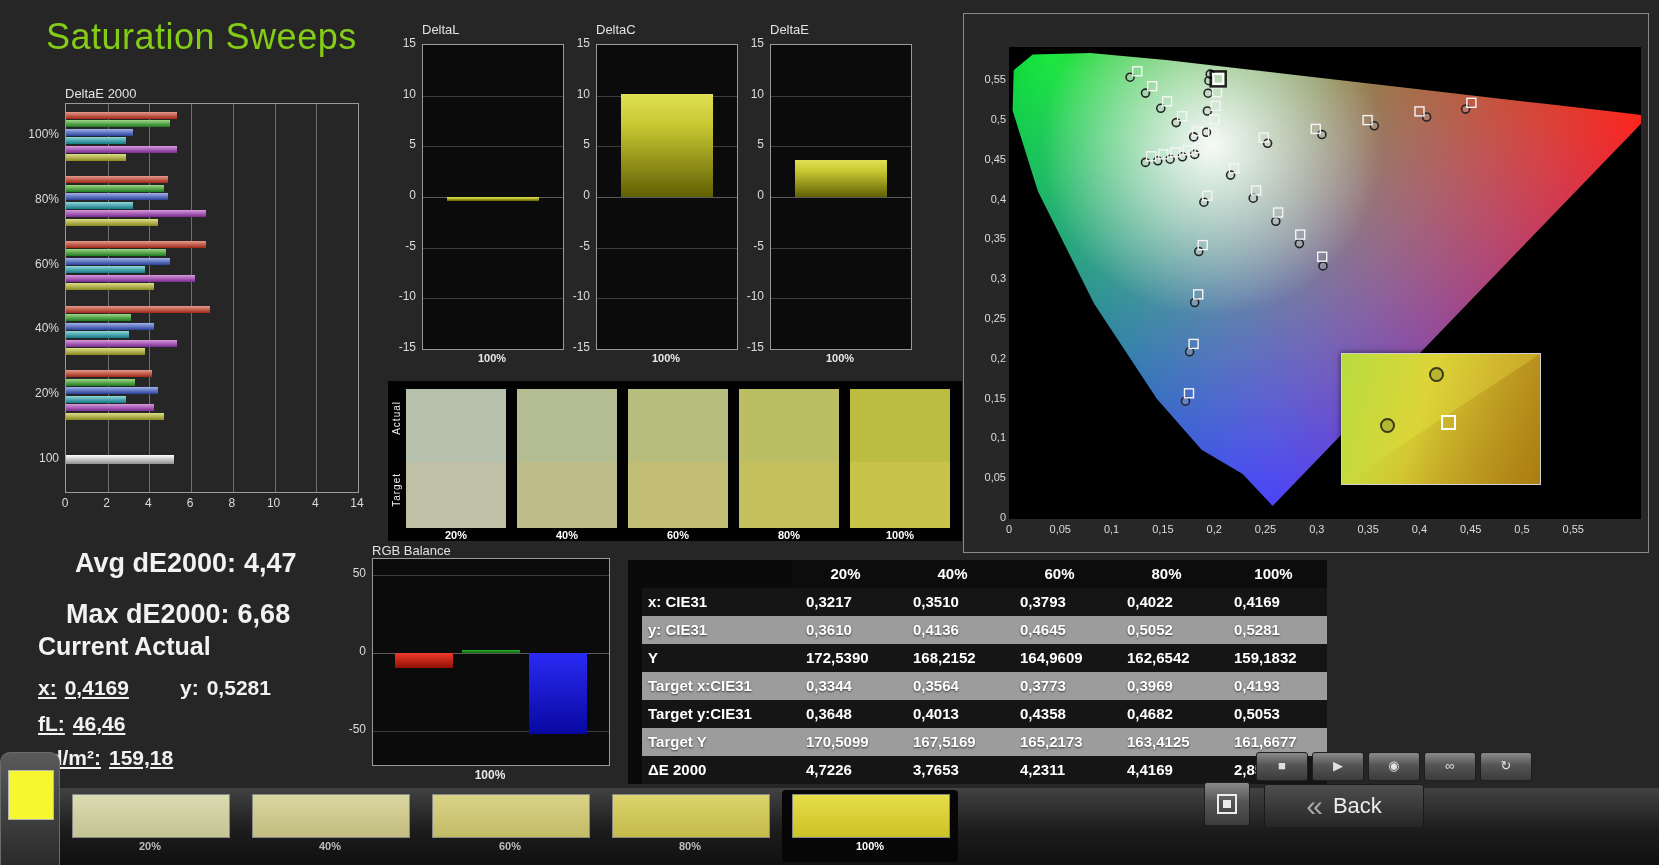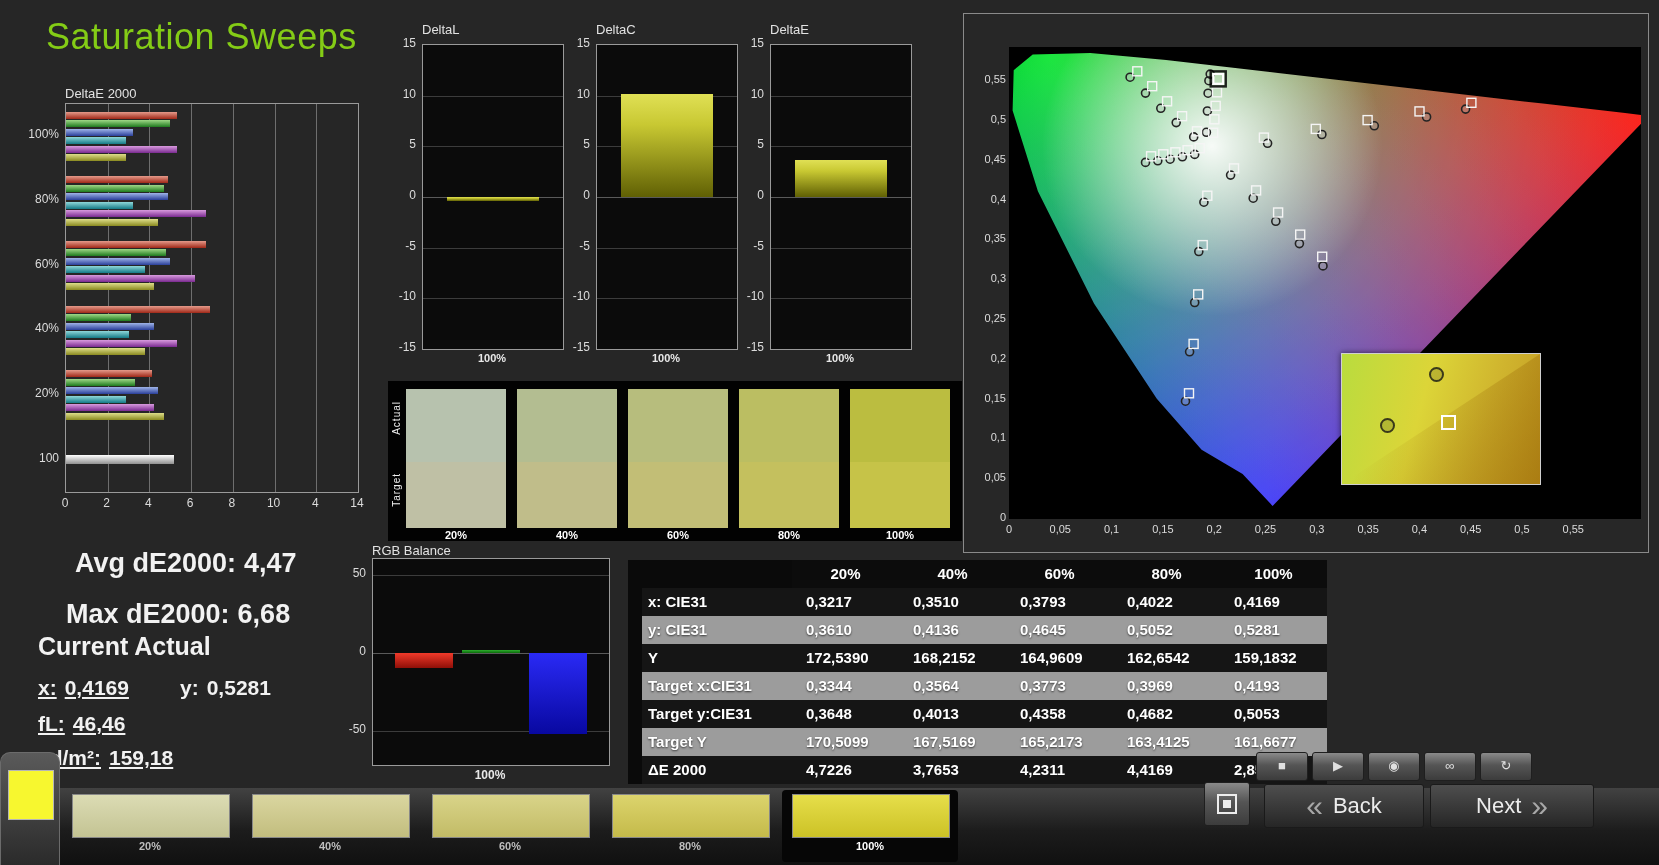--- a/index.html
+++ b/index.html
@@ -485,18 +485,14 @@
     </div>
   <div class="abs" id="pattern-button">
     <div id="pattern-icon">
         <div id="pattern-icon-inner"></div>
       </div>
   </div>
   <div class="nav-btn" id="back-button">
     <span class="chev">«</span>
     <span class="navlabel">Back</span>
   </div>
-  <div class="nav-btn" id="next-button">
-    <span class="navlabel">Next</span>
-    <span class="chev">»</span>
-  </div>
 
 </div>
 
 </body></html>

